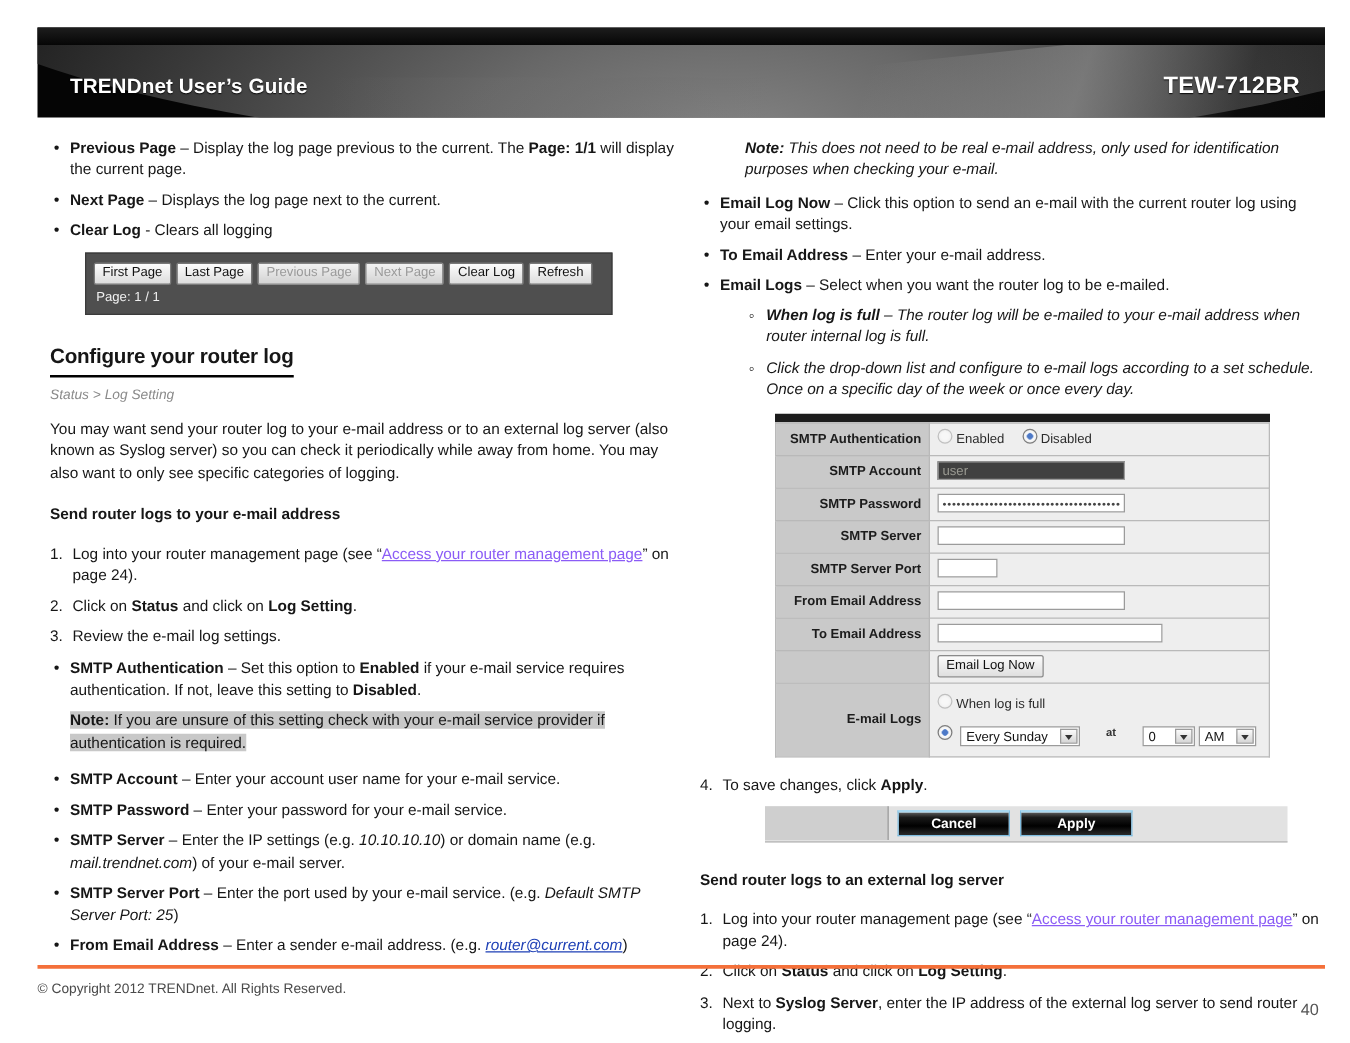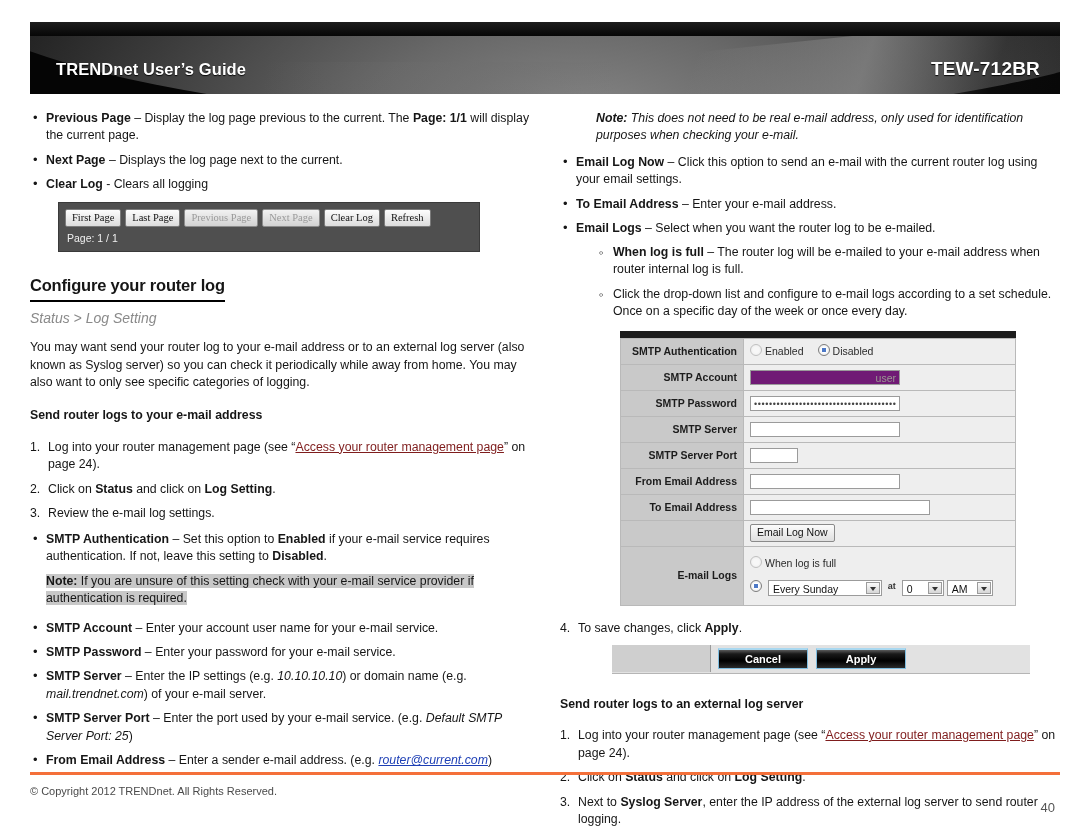--- a/index.html
+++ b/index.html
@@ -46,21 +46,21 @@
   }
   .model{
     position:absolute;right:20px;top:36px;
     font-size:19px;font-weight:bold;color:#ffffff;
     letter-spacing:.2px;
     text-shadow:0 1px 1px rgba(0,0,0,.9);
   }
 
   
   .col{position:absolute;top:110px;font-size:12.3px;line-height:1.42;color:#161616;}
-  .col-left{left:30px;width:500px;}
+  .col-left{left:40px;width:500px;}
   .col-right{left:560px;width:500px;}
 
   b,strong{font-weight:bold;}
   i,em{font-style:italic;}
 
   
   ul.b{list-style:none;margin:0;padding:0;}
   ul.b > li{
     position:relative;padding-left:16px;margin-bottom:7px;
   }
@@ -75,42 +75,42 @@
   ol.n > li{
     position:relative;padding-left:18px;margin-bottom:7px;counter-increment:num;
   }
   ol.n > li:before{
     content:counter(num) ".";position:absolute;left:0;top:0;
   }
 
   .indent-1{margin-left:28px;}
   .indent-2{margin-left:36px;}
 
-  a.doclink{color:#7f1d1d;text-decoration:underline;}
+  a.doclink{color:#8b5cf6;text-decoration:underline;}
   a.itallink{color:#1d3fb5;text-decoration:underline;font-style:italic;}
 
   .note-hl{background:#c8c8c8;}
 
   h2.section{
     font-size:16.5px;font-weight:bold;margin:0;padding:0 0 3px 0;
     border-bottom:2px solid #000;display:inline-block;letter-spacing:-.2px;
   }
-  .crumb{font-style:italic;color:#8a8a8a;font-size:14px;margin:7px 0 10px 0;}
+  .crumb{font-style:italic;color:#8a8a8a;font-size:11px;margin:7px 0 10px 0;}
   .para{margin:0 0 10px 0;}
   .subhead{font-weight:bold;font-size:12.3px;margin:16px 0 14px 0;}
 
   
   .logbar{
     background:#4f4f4f;border:1px solid #3a3a3a;
     width:422px;height:50px;margin:8px 0 0 28px;position:relative;
     box-sizing:border-box;padding:6px 0 0 6px;
   }
   .logbtn{
     display:inline-block;
-    font-size:10.5px;font-family:Liberation Serif, serif;
+    font-size:10.5px;font-family:Liberation Sans, sans-serif;
     background:linear-gradient(#fdfdfd,#dcdcdc);
     border:1px solid #7b7b7b;border-radius:2px;
     padding:1px 6px 2px 6px;margin-right:4px;color:#111;
     line-height:13px;
   }
   .logbtn.dis{color:#9a9a9a;background:linear-gradient(#f2f2f2,#d2d2d2);border-color:#8c8c8c;}
   .logpage{
     position:absolute;left:8px;bottom:5px;color:#f0f0f0;font-size:10.5px;
   }
 
@@ -128,21 +128,21 @@
   }
   td.lbl{
     width:110px;background:#c9c9c9;text-align:right;font-weight:bold;color:#1c1c1c;
     padding-right:7px;
   }
   td.val{background:#eeeeee;}
   .tin{
     border:1px solid #9b9b9b;background:#ffffff;height:15px;display:inline-block;
     vertical-align:middle;box-sizing:border-box;font-size:10.5px;line-height:15px;padding:0 3px;color:#111;
   }
-  .tin.disabled{background:#701a75;color:#9a9a92;text-align:right;}
+  .tin.disabled{background:#404040;color:#9a9a92;}
   .tin.w150{width:150px;}
   .tin.w48{width:48px;}
   .tin.w180{width:180px;}
   .dots{letter-spacing:.6px;font-size:9px;color:#444;}
   .radio{
     display:inline-block;width:10px;height:10px;border-radius:50%;
     border:1px solid #9a9a9a;background:radial-gradient(#ffffff 40%, #e3e3e3 100%);
     vertical-align:-1px;margin-right:3px;
   }
   .radio.on{
@@ -164,24 +164,24 @@
   .sel .arw{
     position:absolute;right:1px;top:1px;width:14px;height:12px;
     background:linear-gradient(#fafafa,#d6d6d6);border:1px solid #9b9b9b;
     box-sizing:border-box;
   }
   .sel .arw:after{
     content:"";position:absolute;left:3px;top:4px;
     border-left:3px solid transparent;border-right:3px solid transparent;
     border-top:4px solid #333;
   }
-  .sel.w120{width:114px;}
+  .sel.w120{width:96px;}
   .sel.w42{width:42px;}
   .sel.w46{width:46px;}
-  .atlbl{font-size:9px;vertical-align:top;margin:0 3px;color:#333;font-weight:bold;}
+  .atlbl{font-size:9px;vertical-align:top;margin:0 18px;color:#333;font-weight:bold;}
 
   
   .applybar{
     margin:8px 0 0 52px;width:418px;height:28px;
     background:#e2e2e2;border-bottom:1px solid #b5b5b5;
     position:relative;
   }
   .applybar .leftcell{
     position:absolute;left:0;top:0;width:98px;height:27px;background:#cfcfcf;border-right:1px solid #9b9b9b;
   }
@@ -275,21 +275,21 @@
 
     <div class="indent-2" style="margin-bottom:9px;">
       <i><b>Note:</b><span> This does not need to be real e-mail address, only used for identification purposes when checking your e-mail.</span></i>
     </div>
 
     <ul class="b indent-1">
       <li><b>Email Log Now</b><span> – Click this option to send an e-mail with the current router log using your email settings.</span></li>
       <li><b>To Email Address</b><span> – Enter your e-mail address.</span></li>
       <li>
         <b>Email Logs</b><span> – Select when you want the router log to be e-mailed.</span>
-        <ul class="b2" style="margin-left:22px;">
+        <ul class="b2" style="margin-left:22px;font-style:italic;">
           <li><b>When log is full</b><span> – The router log will be e-mailed to your e-mail address when router internal log is full.</span></li>
           <li><span>Click the drop-down list and configure to e-mail logs according to a set schedule. Once on a specific day of the week or once every day.</span></li>
         </ul>
       </li>
     </ul>
 
     <div class="smtpwrap">
       <div class="smtp-topbar"></div>
       <table class="smtp">
         <tbody>

